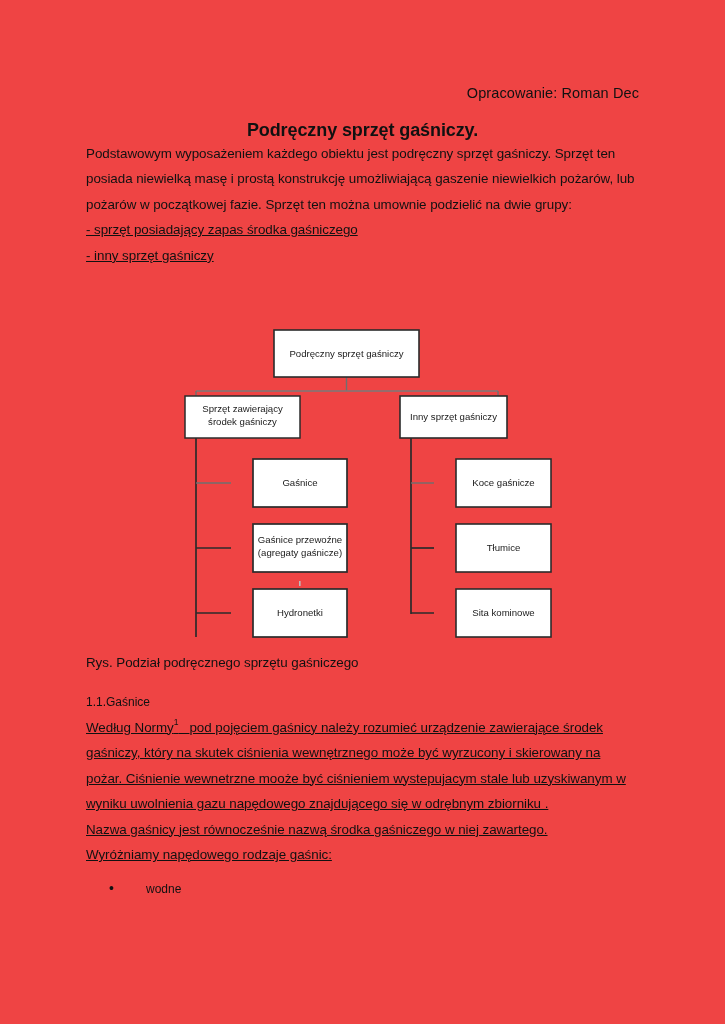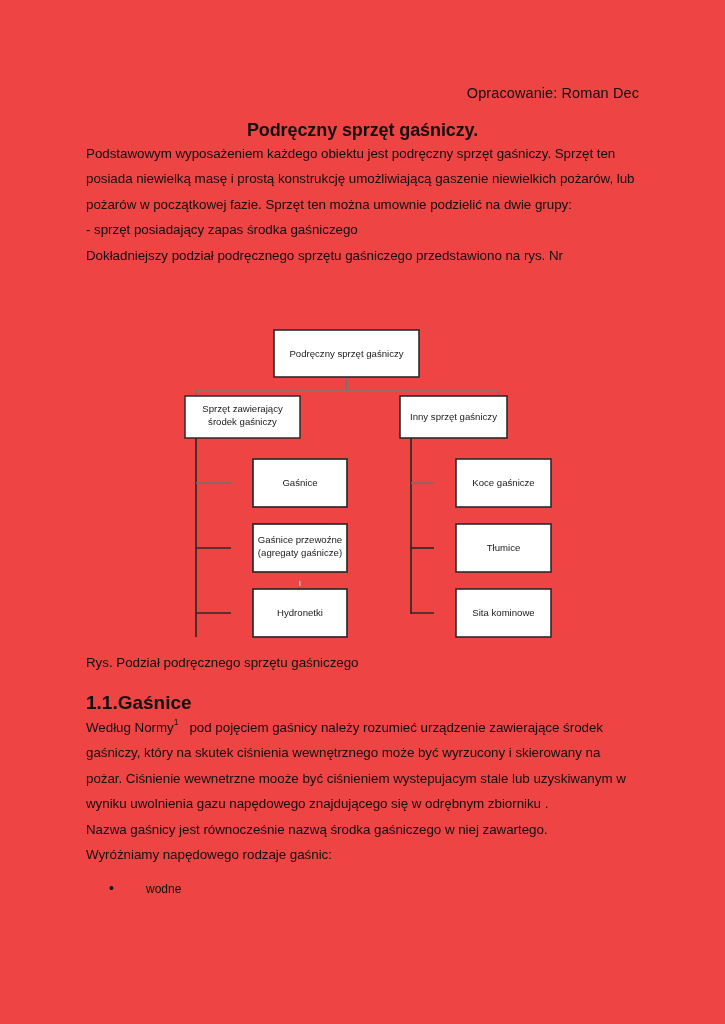--- a/index.html
+++ b/index.html
@@ -43,26 +43,26 @@
 
   
   p.para {
     margin: 0;
     font-size: 13.4px;
     line-height: 25.5px;
     text-align: left;
     letter-spacing: -0.05px;
   }
   .gap-lead  { margin-top: 18px; }
-  .gap-para  { margin-top: 11px; }
+  .gap-para  { margin-top: 11px; text-decoration: underline; }
 
   h2.section-head {
     margin: 14px 0 0 0;
-    font-size: 19px;
-    font-weight: bold;
+    font-size: 12px;
+    font-weight: normal;
     line-height: 25px;
   }
   sup.fn-ref {
     font-size: 8.6px;
     vertical-align: 7px;
     line-height: 0;
   }
 
   
   ul.bullets {
@@ -132,22 +132,22 @@
   <div class="content">
 
     <div class="byline">Opracowanie: Roman Dec</div>
 
     <h1 class="doc-title">Podręczny sprzęt gaśniczy.</h1>
 
     <p class="para gap-lead">Podstawowym wyposażeniem każdego obiektu jest podręczny sprzęt gaśniczy. Sprzęt ten posiada niewielką masę i prostą konstrukcję umożliwiającą gaszenie niewielkich pożarów, lub pożarów w początkowej fazie. Sprzęt ten można umownie  podzielić na dwie grupy:</p>
 
     <p class="para gap-para">- sprzęt posiadający zapas środka gaśniczego</p>
 
-
-    <p class="para gap-para">Dokładniejszy podział podręcznego sprzętu gaśniczego przedstawiono na rys. Nr</p>
+    <p class="para gap-para">- inny sprzęt gaśniczy</p>
+
 
   </div>
 
   <div class="diagram">
     <svg width="725" height="320" viewBox="0 0 725 320" xmlns="http://www.w3.org/2000/svg">
 
       <g>
         <line x1="346.5" y1="55" x2="346.5" y2="69" stroke="#6f6f6f" stroke-width="1.4"></line>
         <line x1="196" y1="69" x2="498" y2="69" stroke="#7a7a7a" stroke-width="1.4"></line>
         <line x1="196" y1="69" x2="196" y2="74" stroke="#6f6f6f" stroke-width="1.4"></line>

